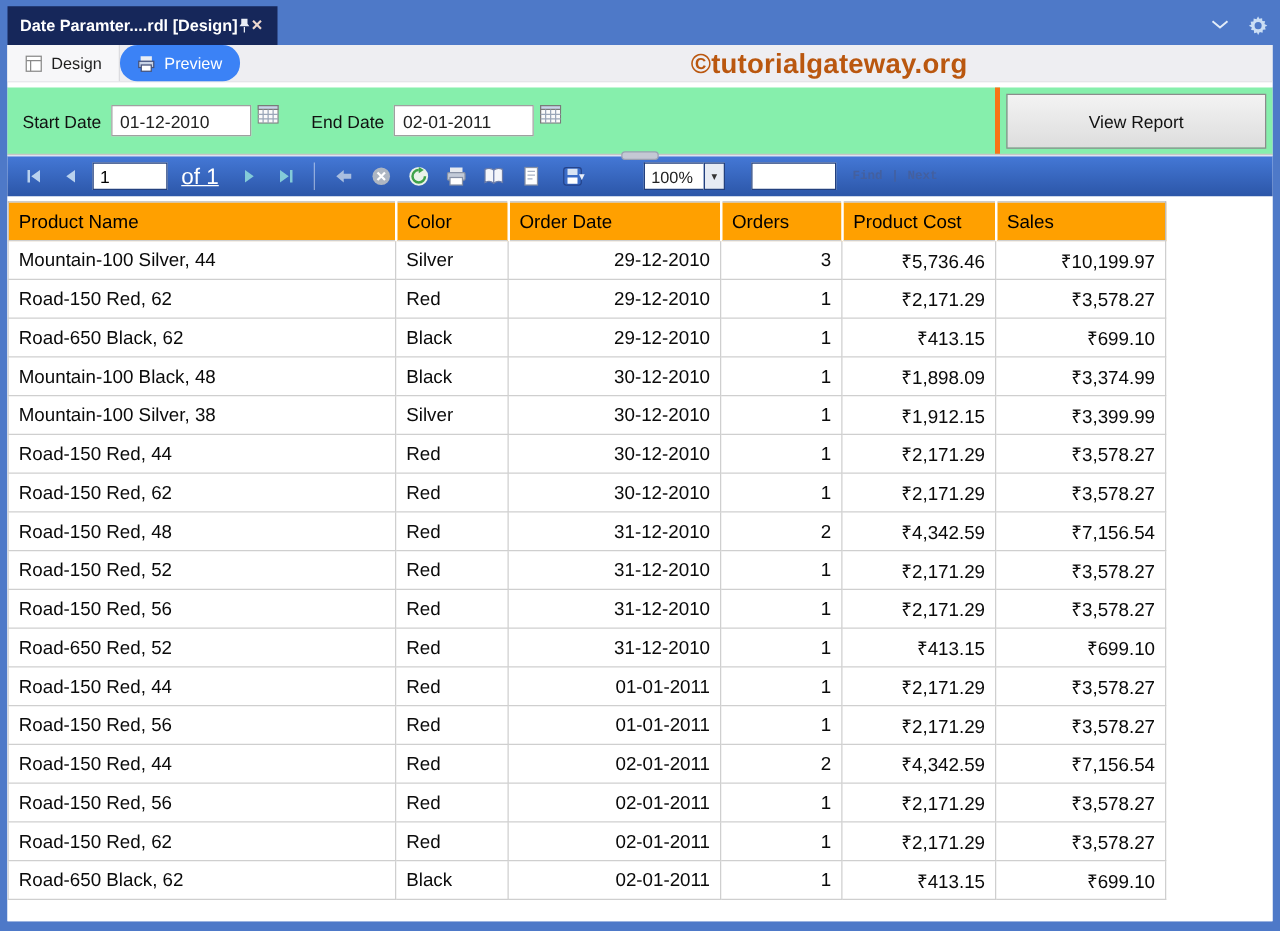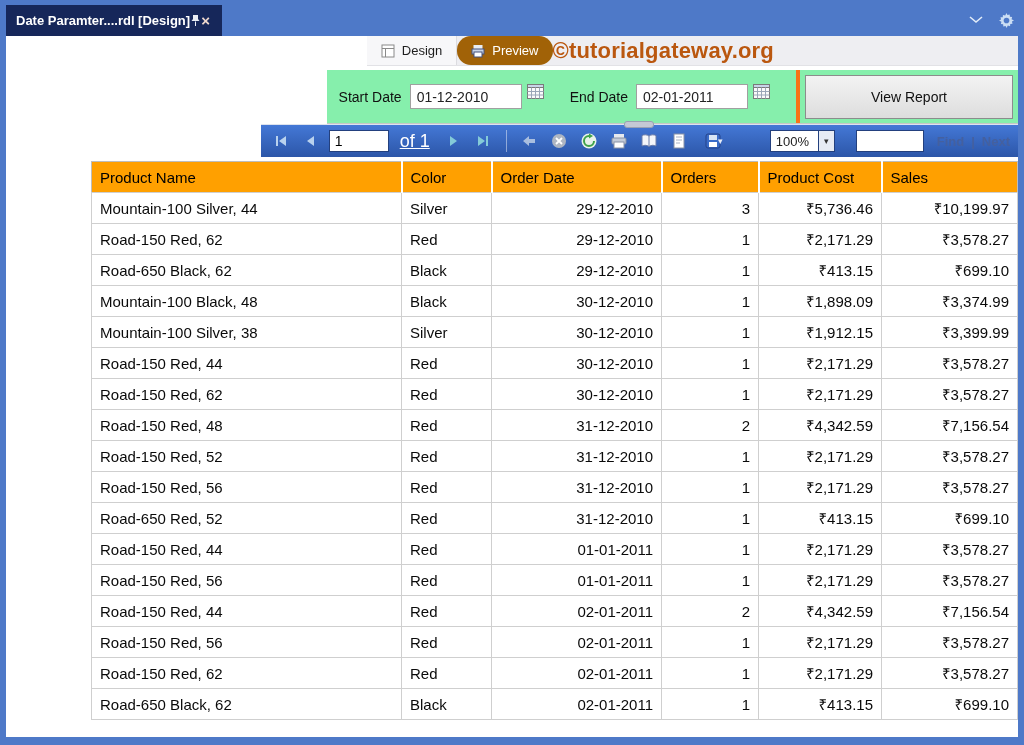--- a/index.html
+++ b/index.html
@@ -10,27 +10,27 @@
 
   
   .titlebar { height:36px; display:flex; align-items:flex-end; justify-content:space-between; }
   .doc-tab { height:31px; background:#16275A; display:flex; align-items:center; padding:0 12px 0 10px; }
   .doc-title { color:#FFFFFF; font-size:13px; font-weight:bold; white-space:nowrap; }
   .doc-tab .tabicon { display:flex; align-items:center; cursor:pointer; }
   .doc-close { color:#F0D9CE; font-size:15px; font-weight:bold; line-height:1; cursor:pointer; }
   .titlebar-right { align-self:center; display:flex; align-items:center; gap:16px; margin-right:4px; margin-top:4px; }
 
   
-  .inner { flex:1; background:#FFFFFF; display:flex; flex-direction:column; min-height:0;align-items:flex-end; }
+  .inner { flex:1; background:#FFFFFF; display:flex; flex-direction:column; min-height:0; }
 
   
   .tabstrip { height:30px; background:#EEEEF2; display:flex; align-items:stretch; border-bottom:1px solid #E2E2E6; }
   .tab { display:flex; align-items:center; gap:7px; padding:0 14px; font-size:13px; color:#1E1E1E; cursor:pointer; }
   .tab.design { background:#F7F7F9; border-right:1px solid #DCDCE0; }
-  .tab.preview { background:#a16207; color:#FFFFFF;border-radius:14px; }
+  .tab.preview { background:#3b82f6; color:#FFFFFF;border-radius:14px; }
   .brand { margin-left:auto; margin-right:244px; align-self:center; font-size:22px; font-weight:bold; color:#BA570F; letter-spacing:0.2px; }
 
   
   .gapline { height:4px; background:#FFFFFF; }
   .params { height:54px; background:#86efac; display:flex; align-items:center; padding-left:12px; border-bottom:1px solid #C6C6C6; position:relative; }
   .param-label { font-size:14px; color:#111; margin-right:8px; white-space:nowrap; }
   .param-input { width:112px; height:25px; border:1px solid #A0A0A0; background:#FFF; font-family:"Liberation Sans",sans-serif; font-size:14px; padding:2px 6px; color:#222; }
   .cal-btn { background:none; border:0; padding:0; margin:0 26px 10px 5px; cursor:pointer; display:flex; }
   .view-wrap { margin-left:auto; height:100%; width:222px; border-left:4px solid #f97316; display:flex; align-items:center; justify-content:center; }
   .view-report { width:208px; height:44px; background:linear-gradient(180deg,#F3F3F3,#DDDDDD); border:1px solid #8C8C8C; font-family:"Liberation Sans",sans-serif; font-size:14px; color:#111; cursor:pointer; }
@@ -40,21 +40,21 @@
   .grip { position:absolute; top:-4px; left:calc(50% - 15px); width:30px; height:7px; background:#C4C8D4; border:1px solid #9AA0B2; border-radius:3px; cursor:pointer; }
   .tb-btn { width:25px; height:25px; background:transparent; border:0; padding:0; display:flex; align-items:center; justify-content:center; cursor:pointer; }
   .page-input { width:60px; height:22px; border:1px solid #23407E; font-family:"Liberation Sans",sans-serif; font-size:14px; padding:1px 5px; }
   .of-label { color:#FFFFFF; font-size:18px; margin:0 6px; white-space:nowrap;text-decoration:underline; }
   .tb-sep { width:1px; height:22px; background:rgba(255,255,255,0.45); margin:0 5px; }
   .caret { color:#E8EEF8; font-size:9px; margin-left:-3px; }
   .zoom { display:flex; margin-left:14px; cursor:pointer; }
   .zoom-text { width:48px; height:22px; background:#FFF; border:1px solid #23407E; border-right:0; font-size:13px; color:#222; padding:3px 5px;margin-left:20px; }
   .zoom-arrow { width:17px; height:22px; background:#E6EBF4; border:1px solid #23407E; font-size:9px; color:#333; display:flex; align-items:center; justify-content:center; }
   .find-input { width:68px; height:22px; border:1px solid #23407E; margin-left:16px; font-family:"Liberation Sans",sans-serif; font-size:13px; padding:1px 5px; }
-  .find-links { display:flex; gap:7px; margin-left:8px; font-size:13px; color:#44609F; font-weight:bold; }
+  .find-links { display:flex; gap:7px; margin-left:8px; font-size:10px; color:#44609F; font-weight:bold;font-family:Liberation Mono, monospace; }
   .find-links span { cursor:pointer; }
   .find-links .bar { cursor:default; }
 
   
   .report { flex:1; background:#FFFFFF; padding:4px 0 0 0; overflow:hidden; }
   table { border-collapse:collapse; table-layout:fixed; width:926px; font-size:15px; color:#0A0A0A; border:1px solid #BDBDBD; }
   th { background:#FFA000; color:#000; font-weight:normal; text-align:left; height:31px; padding:1px 8px; border-right:2px solid #FFFFFF; font-size:15px; }
   th:last-child { border-right:0; }
   td { height:31px; padding:0 8px; border:1px solid #CFCFCF; background:#FFF; white-space:nowrap; overflow:hidden; }
   td.num { text-align:right; }

